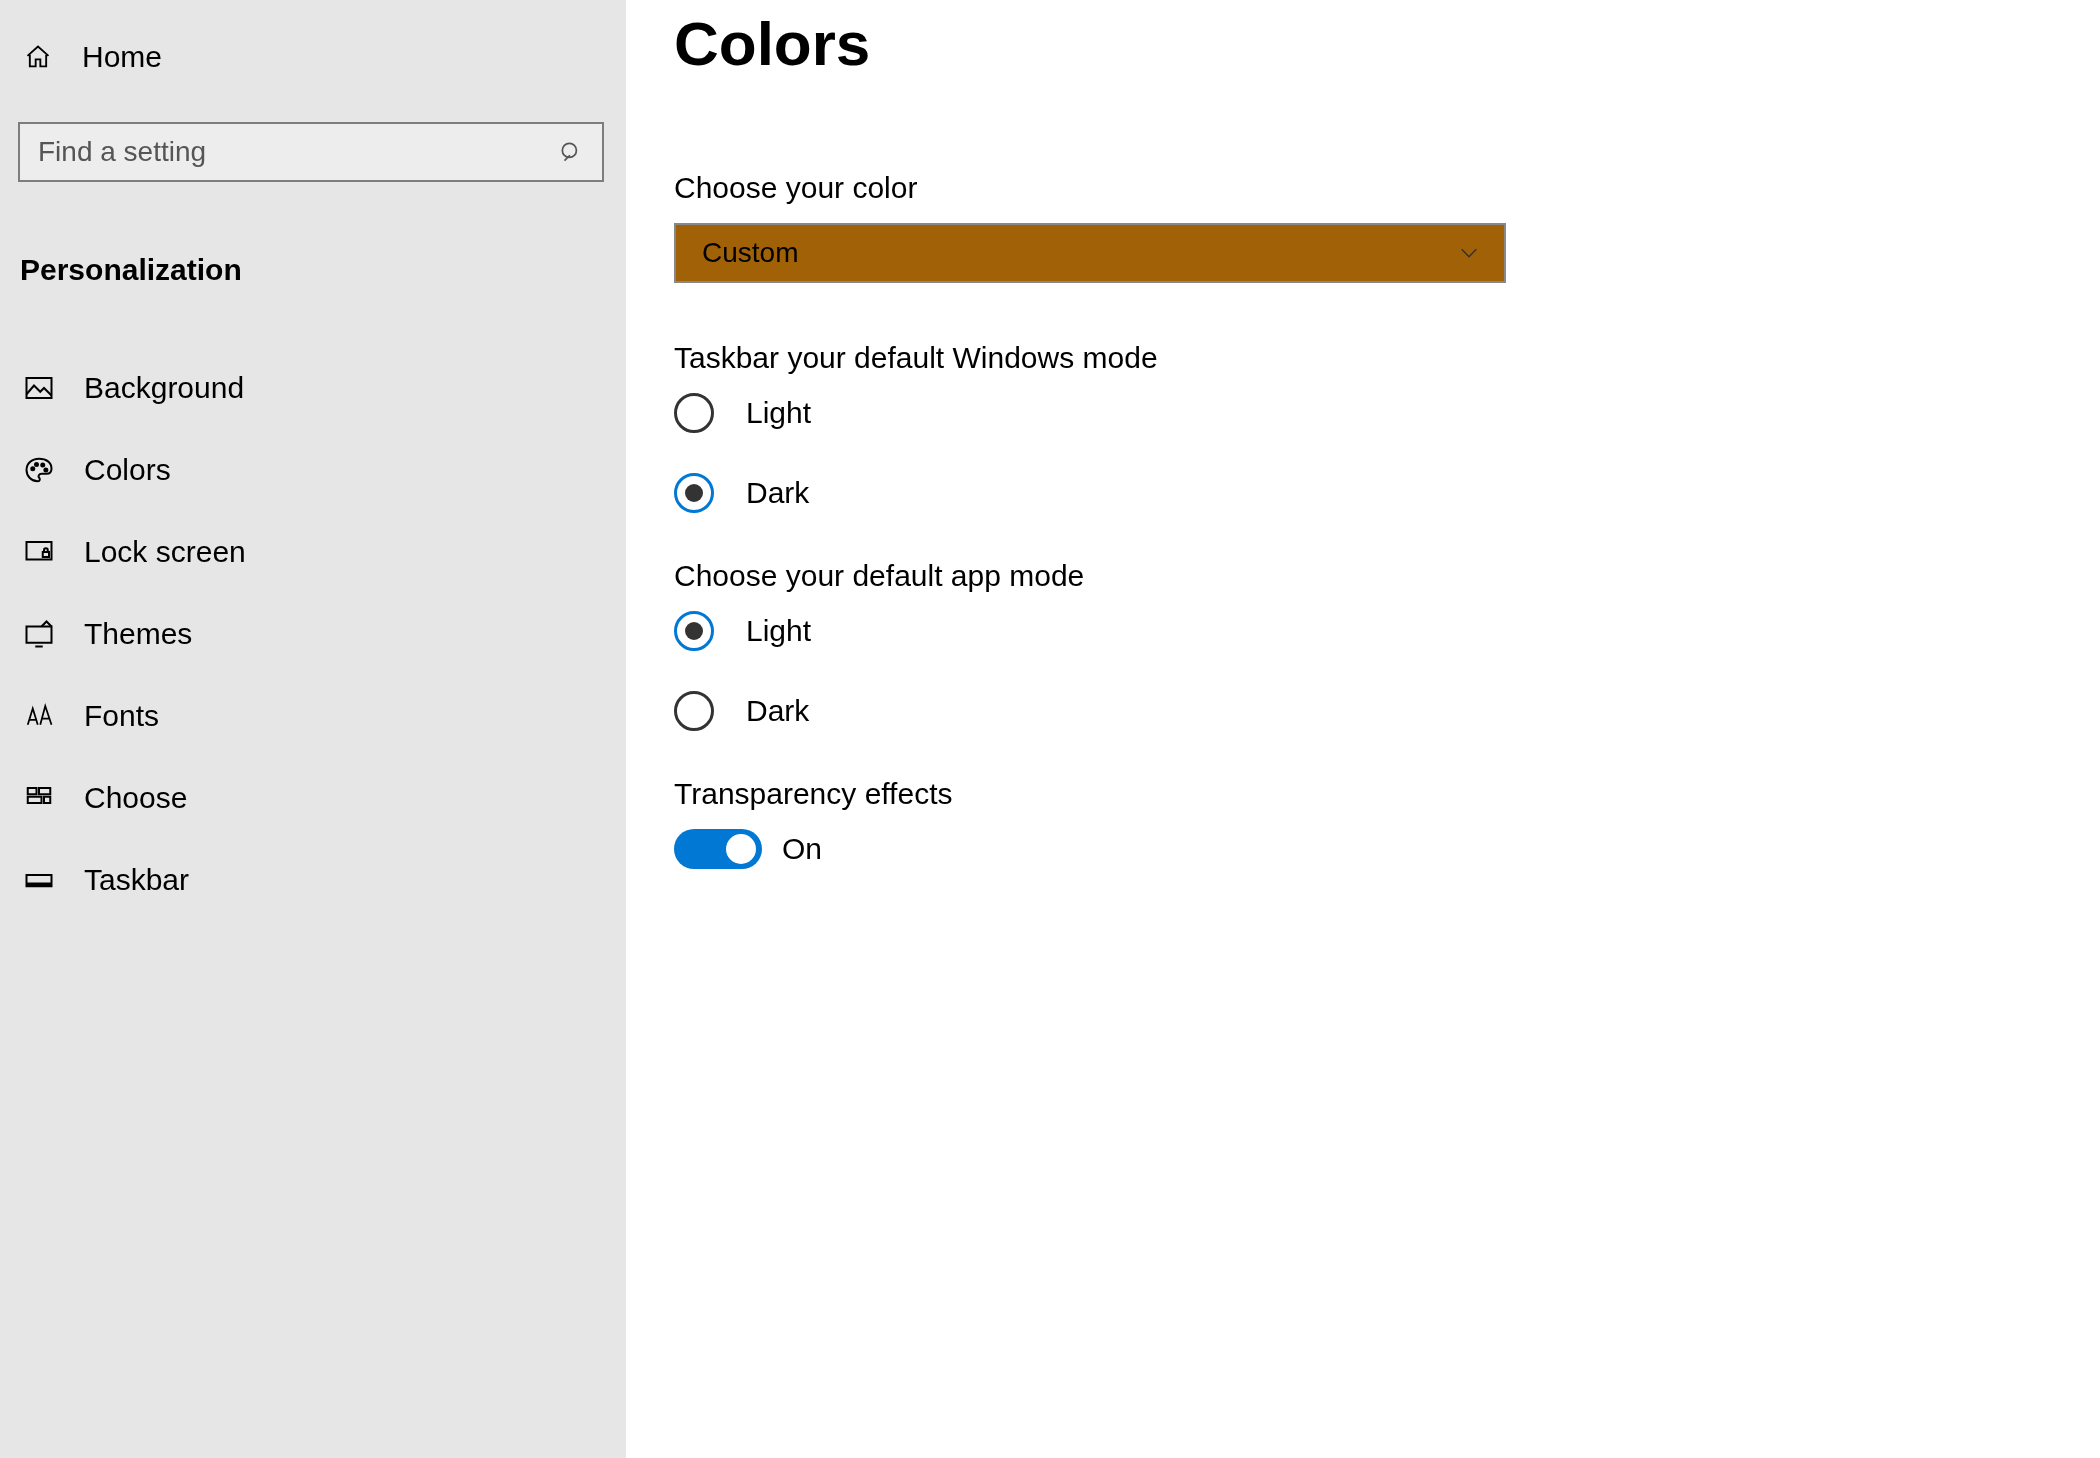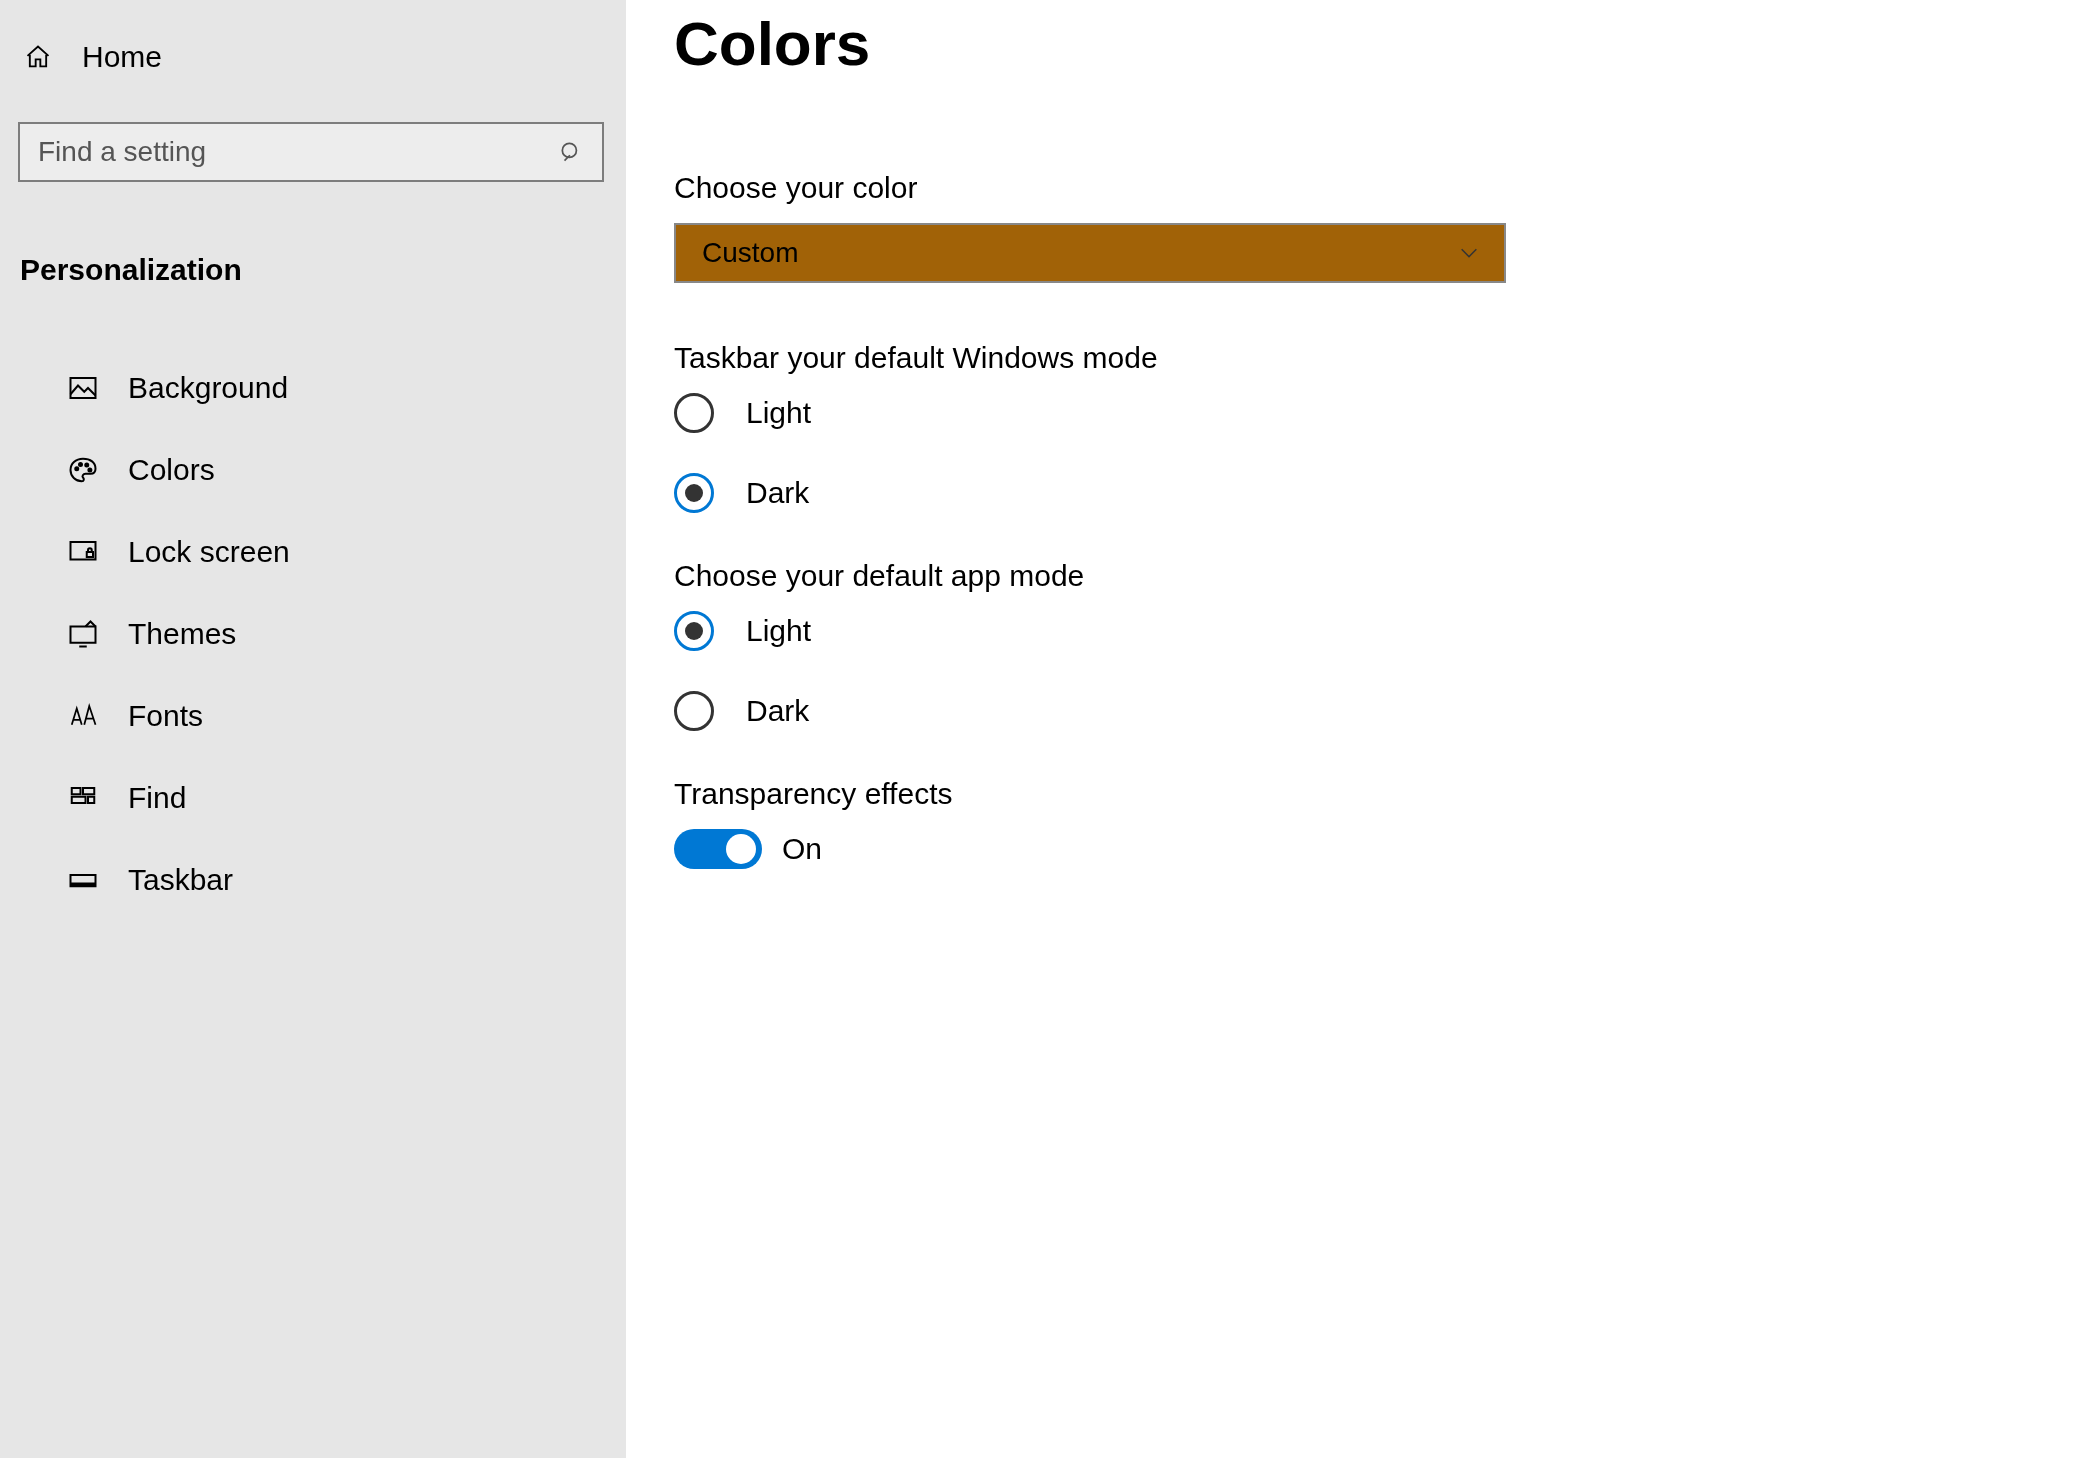--- a/index.html
+++ b/index.html
@@ -47,21 +47,21 @@
     }
     .search-box input::placeholder { color: #555; }
     .search-box .icon { width: 26px; height: 26px; }
 
     .section-title {
       font-size: 30px;
       font-weight: 600;
       padding: 71px 0 18px 20px;
     }
 
-    .nav { margin-top: 42px; padding-left: 44px; }
+    .nav { margin-top: 42px; }
     .nav-item {
       display: flex;
       align-items: center;
       padding: 24px 0 24px 24px;
       gap: 30px;
       cursor: pointer;
       position: relative;
     }
     .nav-item .icon { width: 30px; height: 30px; flex-shrink:0; }
     .nav-item .label { font-size: 30px; font-weight: 400; }
@@ -213,21 +213,21 @@
     </div>
     <div class="nav-item">
       <span class="icon">
         <svg viewBox="0 0 24 24" fill="none" stroke="#000" stroke-width="1.6">
           <rect x="3" y="4" width="7" height="5"></rect>
           <rect x="12" y="4" width="9" height="5"></rect>
           <rect x="3" y="11" width="11" height="5"></rect>
           <rect x="16" y="11" width="5" height="5"></rect>
         </svg>
       </span>
-      <span class="label">Find</span>
+      <span class="label">Choose</span>
     </div>
     <div class="nav-item">
       <span class="icon">
         <svg viewBox="0 0 24 24" fill="none" stroke="#000" stroke-width="1.6">
           <rect x="2" y="8" width="20" height="9"></rect>
           <rect x="2" y="14" width="20" height="3" fill="#000" stroke="none"></rect>
         </svg>
       </span>
       <span class="label">Taskbar</span>
     </div>

